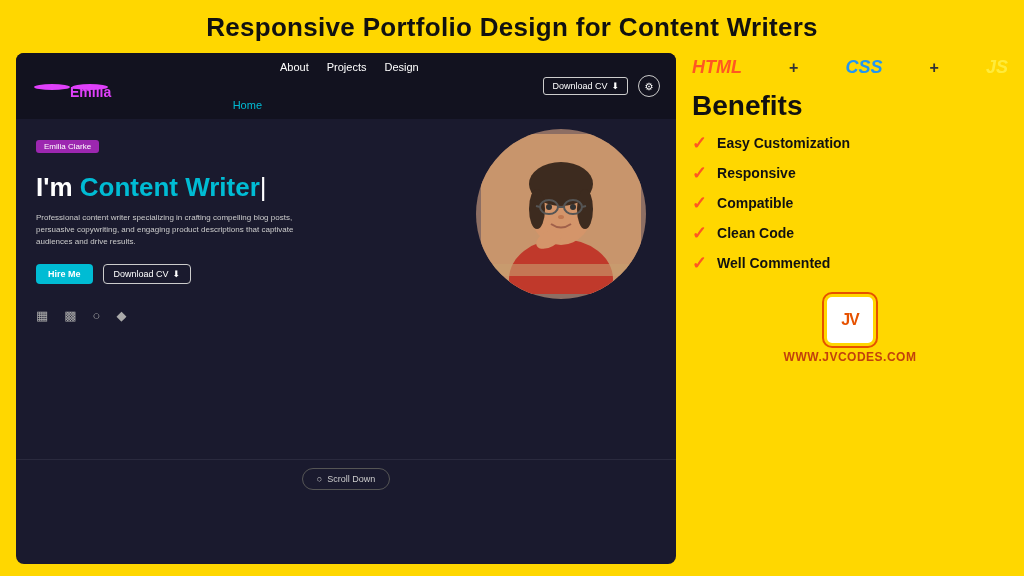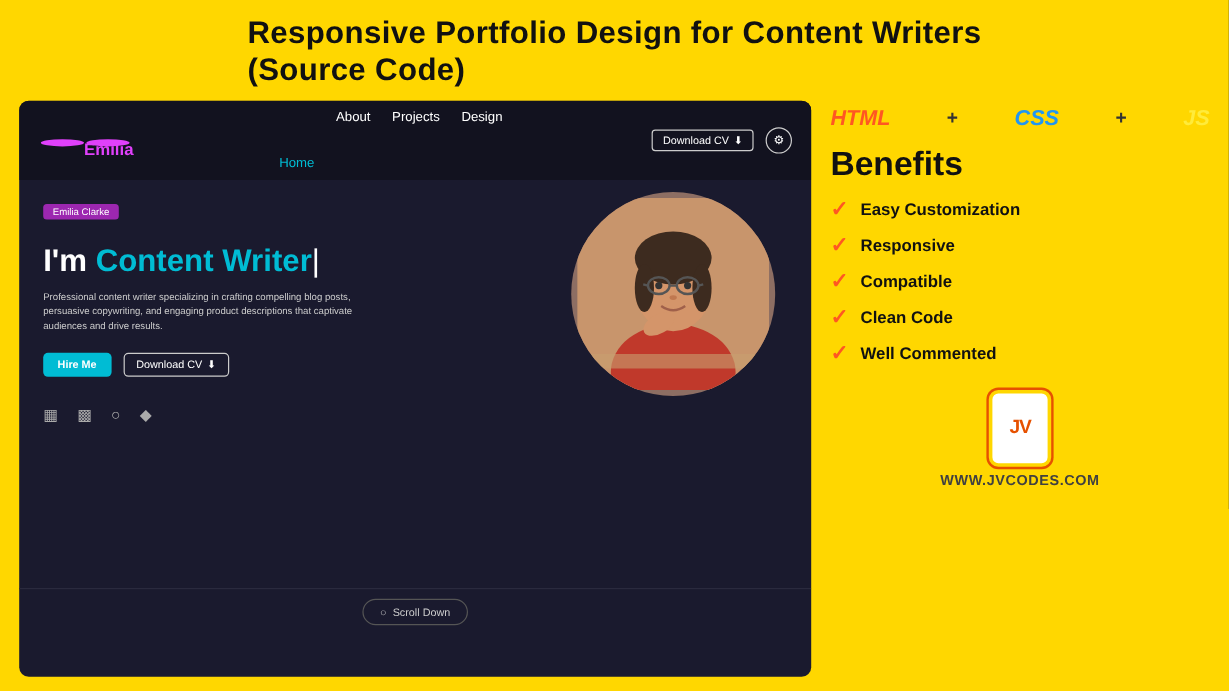--- a/index.html
+++ b/index.html
@@ -292,21 +292,21 @@
     
     .jvcodes-section {
       margin-top: 12px;
       display: flex;
       flex-direction: column;
       align-items: center;
       gap: 4px;
     }
     .jv-badge {
       width: 52px;
-      height: 64px;
+      height: 52px;
       border: 3px solid #ffd700;
       border-radius: 8px;
       background: #fff;
       display: flex;
       align-items: center;
       justify-content: center;
       font-size: 16px;
       font-weight: 900;
       color: #e65100;
       box-shadow: 0 0 0 2px #e65100;
@@ -314,30 +314,29 @@
     }
     .jv-badge-inner {
       font-weight: 900;
       font-size: 16px;
       color: #e65100;
       letter-spacing: -1px;
     }
     .jvcodes-url {
       font-size: 12px;
       font-weight: 700;
-      color: #404040;
+      color: #c2410c;
       letter-spacing: 0.5px;
     }
   </style>
 </head>
 <body>
 
 <div class="main-title">
   <span>Responsive Portfolio Design for Content Writers</span><br>
-  <span>(Source Code)</span>
 </div>
 
 <div class="content-area">
 
   <div class="portfolio-preview">
 
     <div class="nav-bar">
       <div class="nav-logo">
         <span>Emilia</span><span></span>
       </div>

